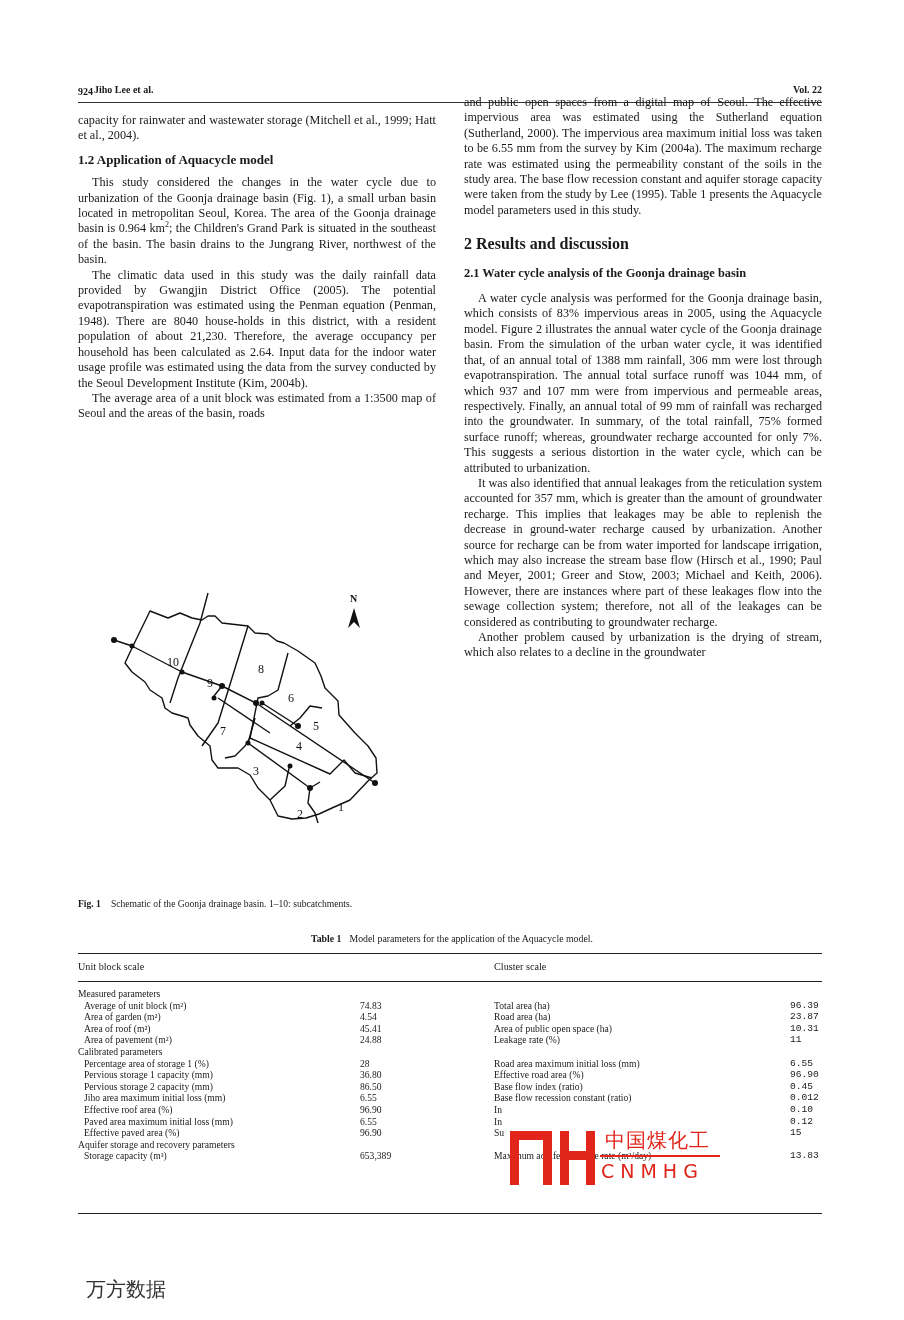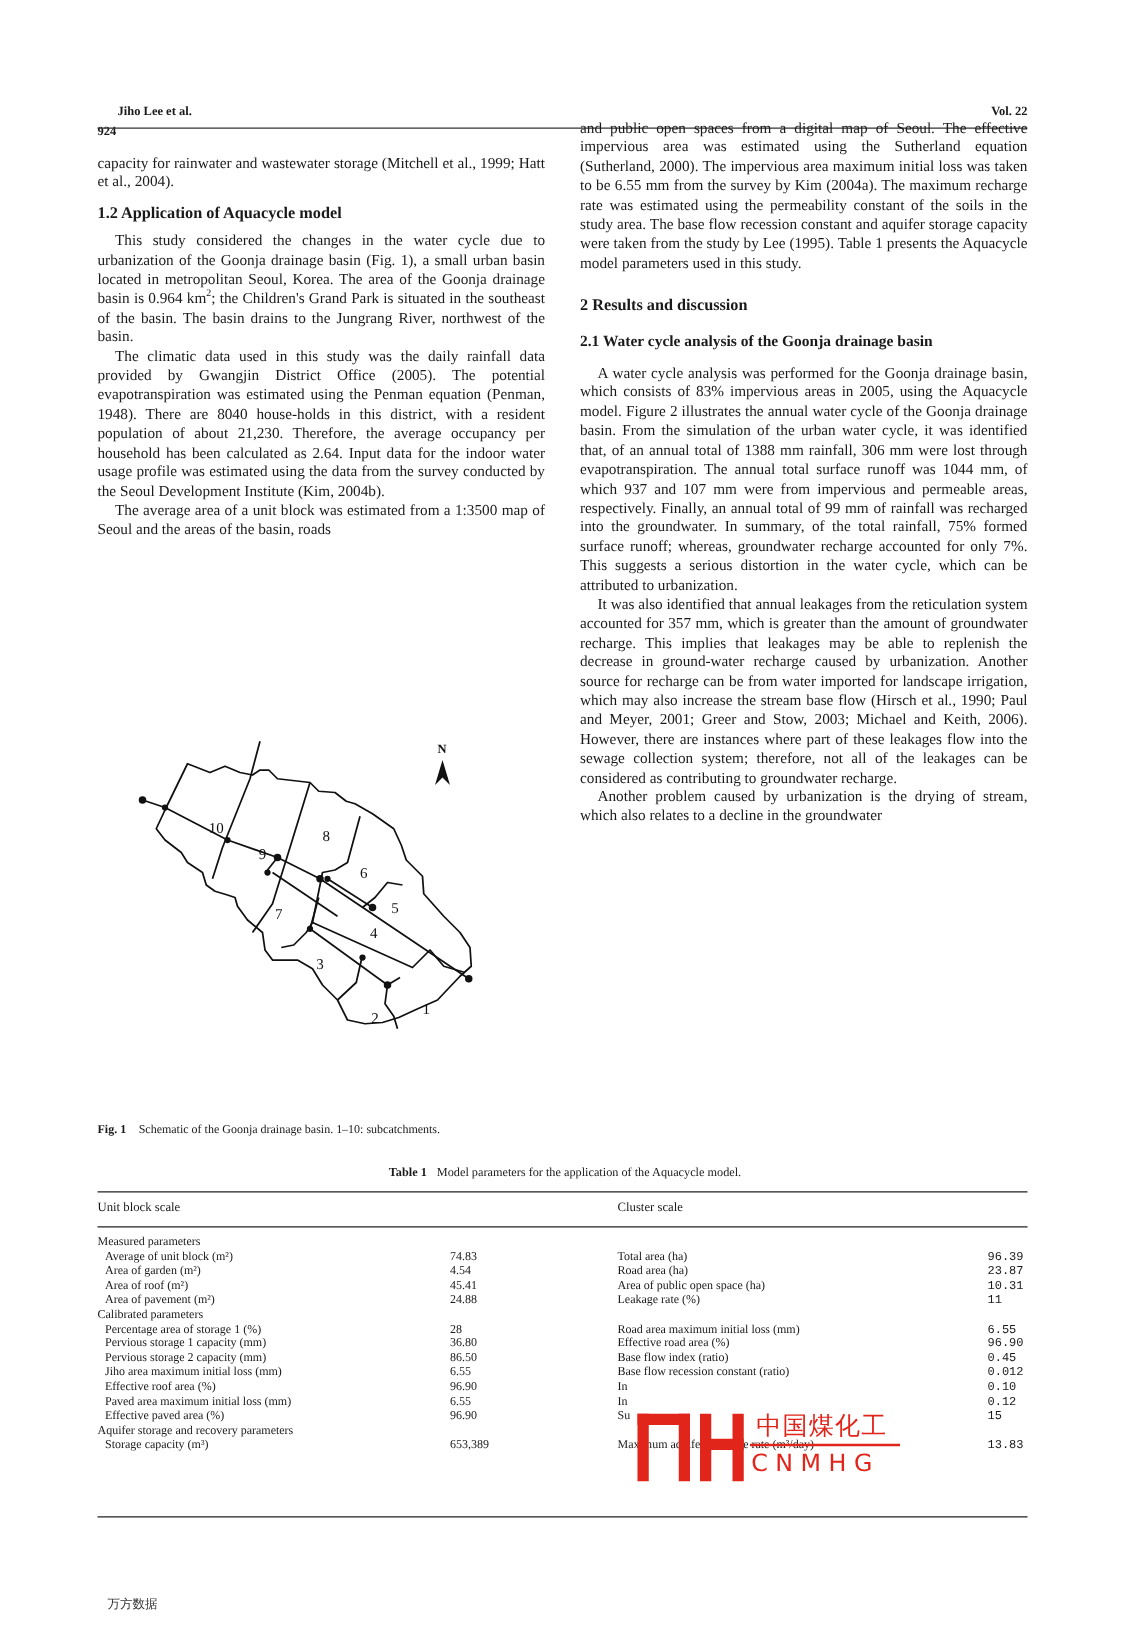--- a/index.html
+++ b/index.html
@@ -1,29 +1,29 @@
 <!DOCTYPE html>
 <html><head>
 <meta charset="utf-8">
 <style>
   html, body { margin: 0; padding: 0; background: #ffffff; }
   body { width: 904px; height: 1320px; position: relative; overflow: hidden;
          font-family: "Liberation Serif", "DejaVu Serif", serif; color: #1a1a1a; }
   .hdr { position: absolute; top: 84px; left: 78px; width: 744px; height: 14px; font-size: 10px; font-weight: bold; }
-  .hdr .pg { position: absolute; left: 0; top: 16px; }
+  .hdr .pg { position: absolute; left: 0; top: 2px; }
   .hdr .au { position: absolute; left: 0; right: 0; text-align: left; top: 0; padding-left: 16px; }
   .hdr .vol { position: absolute; right: 0; top: 0; }
   .hdr-rule { position: absolute; top: 102px; left: 78px; width: 744px; height: 1px; background: #333; }
   .col { position: absolute; font-size: 12.2px; line-height: 15.4px; text-align: justify; }
   .col p { margin: 0; text-indent: 14px; }
   .col p.noind { text-indent: 0; }
-  .colL { left: 78px; top: 123px; width: 358px; }
+  .colL { left: 78px; top: 113px; width: 358px; }
   .colR { left: 464px; top: 95px; width: 358px; }
   h3.sec { font-size: 13px; font-weight: bold; margin: 8px 0 8px 0; }
-  h2.sec { font-size: 13px; font-weight: bold; margin: 18px 0 14px 0; }
+  h2.sec { font-size: 16px; font-weight: bold; margin: 18px 0 14px 0; }
   h3.sub { font-size: 12.4px; font-weight: bold; margin: 0 0 10px 0; }
   sup { font-size: 8px; line-height: 0; }
   .map { position: absolute; left: 110px; top: 578px; width: 280px; height: 290px; }
   .figcap { position: absolute; left: 78px; top: 898px; font-size: 9.6px; }
   .figcap b { margin-right: 10px; }
   .tblcap { position: absolute; left: 0; width: 904px; top: 933px; text-align: center; font-size: 9.8px; }
   .tblcap b { margin-right: 8px; }
   .trule { position: absolute; left: 78px; width: 744px; background: #222; }
   .thead { position: absolute; top: 961px; font-size: 10.2px; }
   .tbl { position: absolute; font-size: 9.6px; line-height: 11.6px; }
@@ -34,21 +34,21 @@
   .tl { left: 78px; top: 988px; width: 380px; }
   .tl .val { left: 282px; }
   .tr { left: 494px; top: 988px; width: 330px; }
   .tr .lab { left: 0; }
   .tr .val { left: 296px; font-family: Liberation Mono, monospace; }
   .wm { position: absolute; left: 510px; top: 1127px; width: 220px; height: 58px; }
   .wm .bar { position: absolute; background: #e1251b; }
   .wm .cn { position: absolute; left: 75px; top: 0px; font-family: "DejaVu Sans", sans-serif; font-size: 20px; color: #e1251b; letter-spacing: 1px; margin-left: 20px; }
   .wm .line { position: absolute; left: 90px; top: 28px; width: 120px; height: 2px; background: #e1251b; }
   .wm .en { position: absolute; left: 91px; top: 33px; font-family: "DejaVu Sans", sans-serif; font-size: 19px; color: #e1251b; letter-spacing: 6px; }
-  .footer { position: absolute; left: 86px; top: 1276px; font-family: "DejaVu Sans", sans-serif; font-size: 10px; color: #333; }
+  .footer { position: absolute; left: 86px; top: 1276px; font-family: "DejaVu Sans", sans-serif; font-size: 20px; color: #333; }
 </style>
 </head>
 <body>
 
 <div class="hdr">
   <span class="pg">924</span>
   <span class="au">Jiho Lee  et al.</span>
   <span class="vol">Vol. 22</span>
 </div>
 <div class="hdr-rule"></div>

